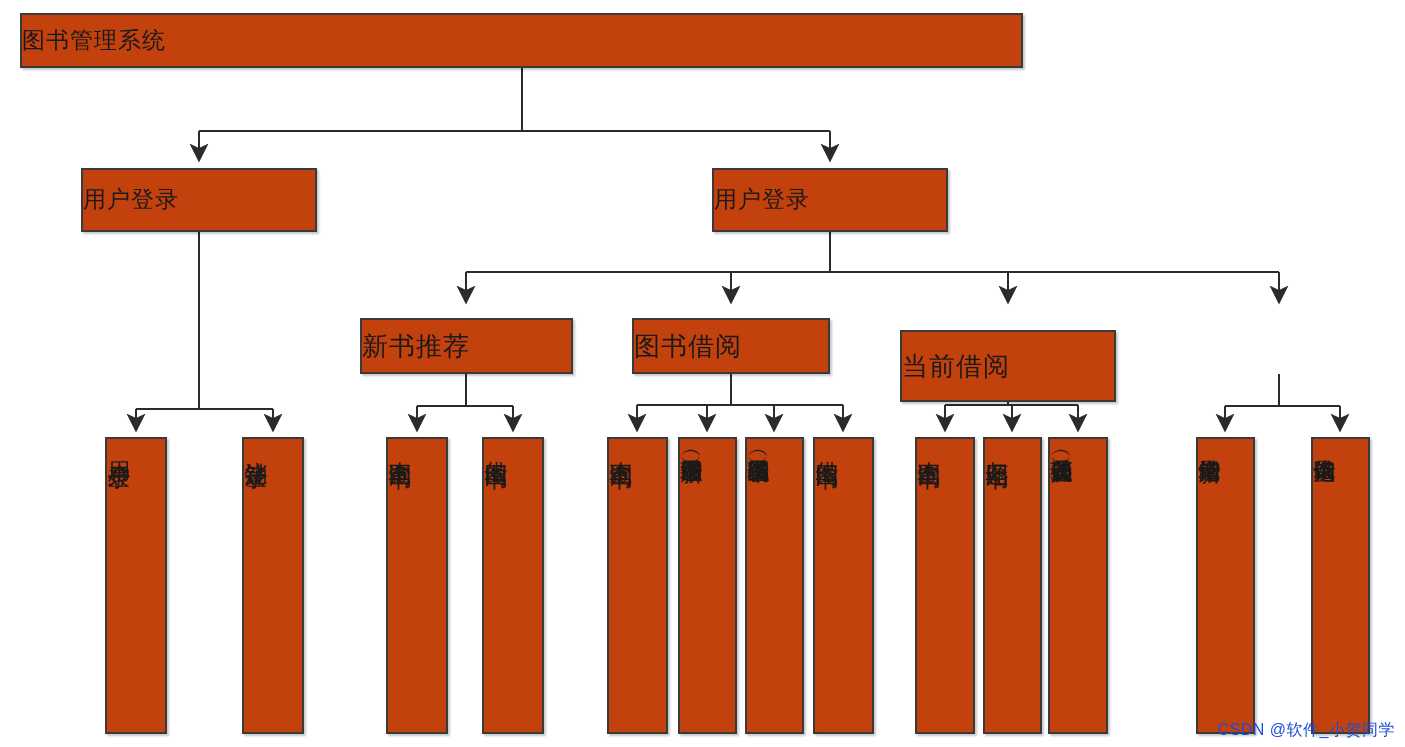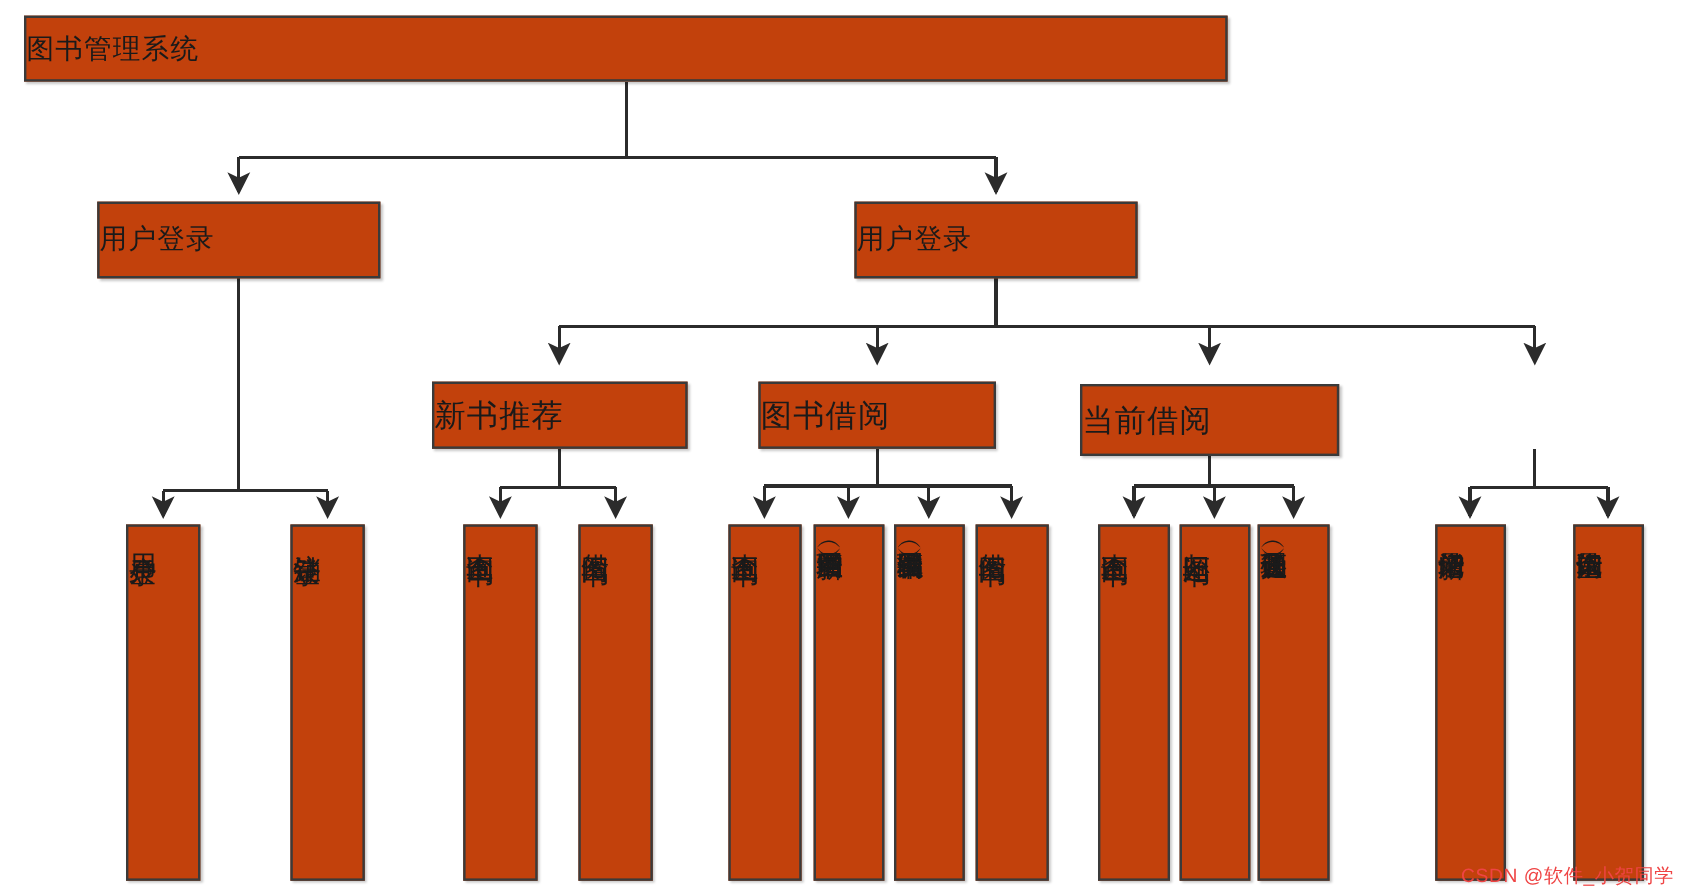--- a/index.html
+++ b/index.html
@@ -68,21 +68,21 @@
   }
   .node.v.tight .node-label {
     font-size: 22px;
     letter-spacing: 0px;
   }
   .watermark {
     position: absolute;
     right: 10px;
     bottom: 6px;
     font-size: 16px;
-    color: #ef4444;
+    color: #1d4ed8;
     letter-spacing: 0.5px;
     z-index: 5;
     white-space: nowrap;
   }
 </style>
 </head>
 <body>
 
 <div id="diagram-root">
 
@@ -146,21 +146,21 @@
   <div class="node h lvl1" style="left:712px; top:168px; width:236px; height:64px;">
     <span class="node-label">用户登录</span>
   </div>
 
   <div class="node h" style="left:360px; top:318px; width:213px; height:56px;">
     <span class="node-label">新书推荐</span>
   </div>
   <div class="node h" style="left:632px; top:318px; width:198px; height:56px;">
     <span class="node-label">图书借阅</span>
   </div>
-  <div class="node h" style="left:900px; top:320px; width:216px; height:60px;">
+  <div class="node h" style="left:900px; top:330px; width:216px; height:72px;">
     <span class="node-label">当前借阅</span>
   </div>
 
   <div class="node v" style="left:105px; top:437px; width:62px; height:297px;">
     <span class="node-label">用户登录</span>
   </div>
   <div class="node v" style="left:242px; top:437px; width:62px; height:297px;">
     <span class="node-label">注销登录</span>
   </div>
 

